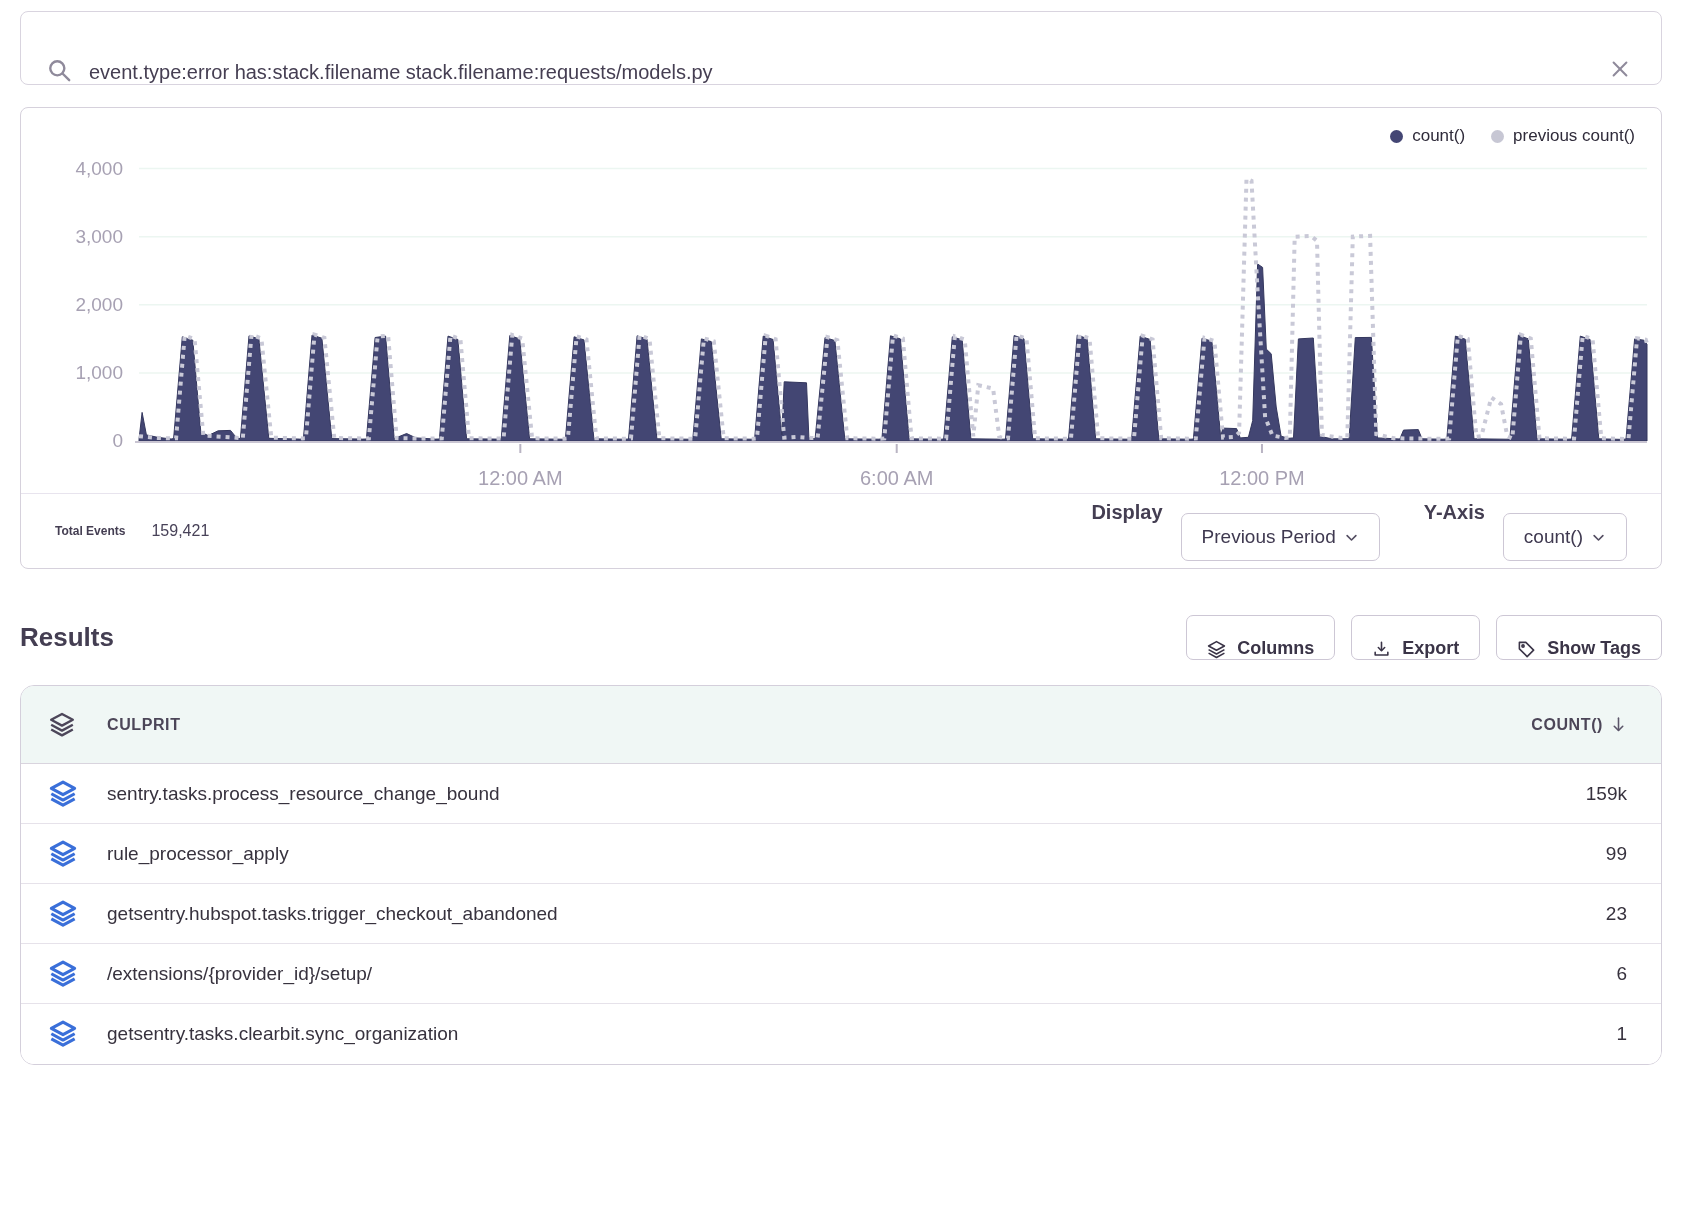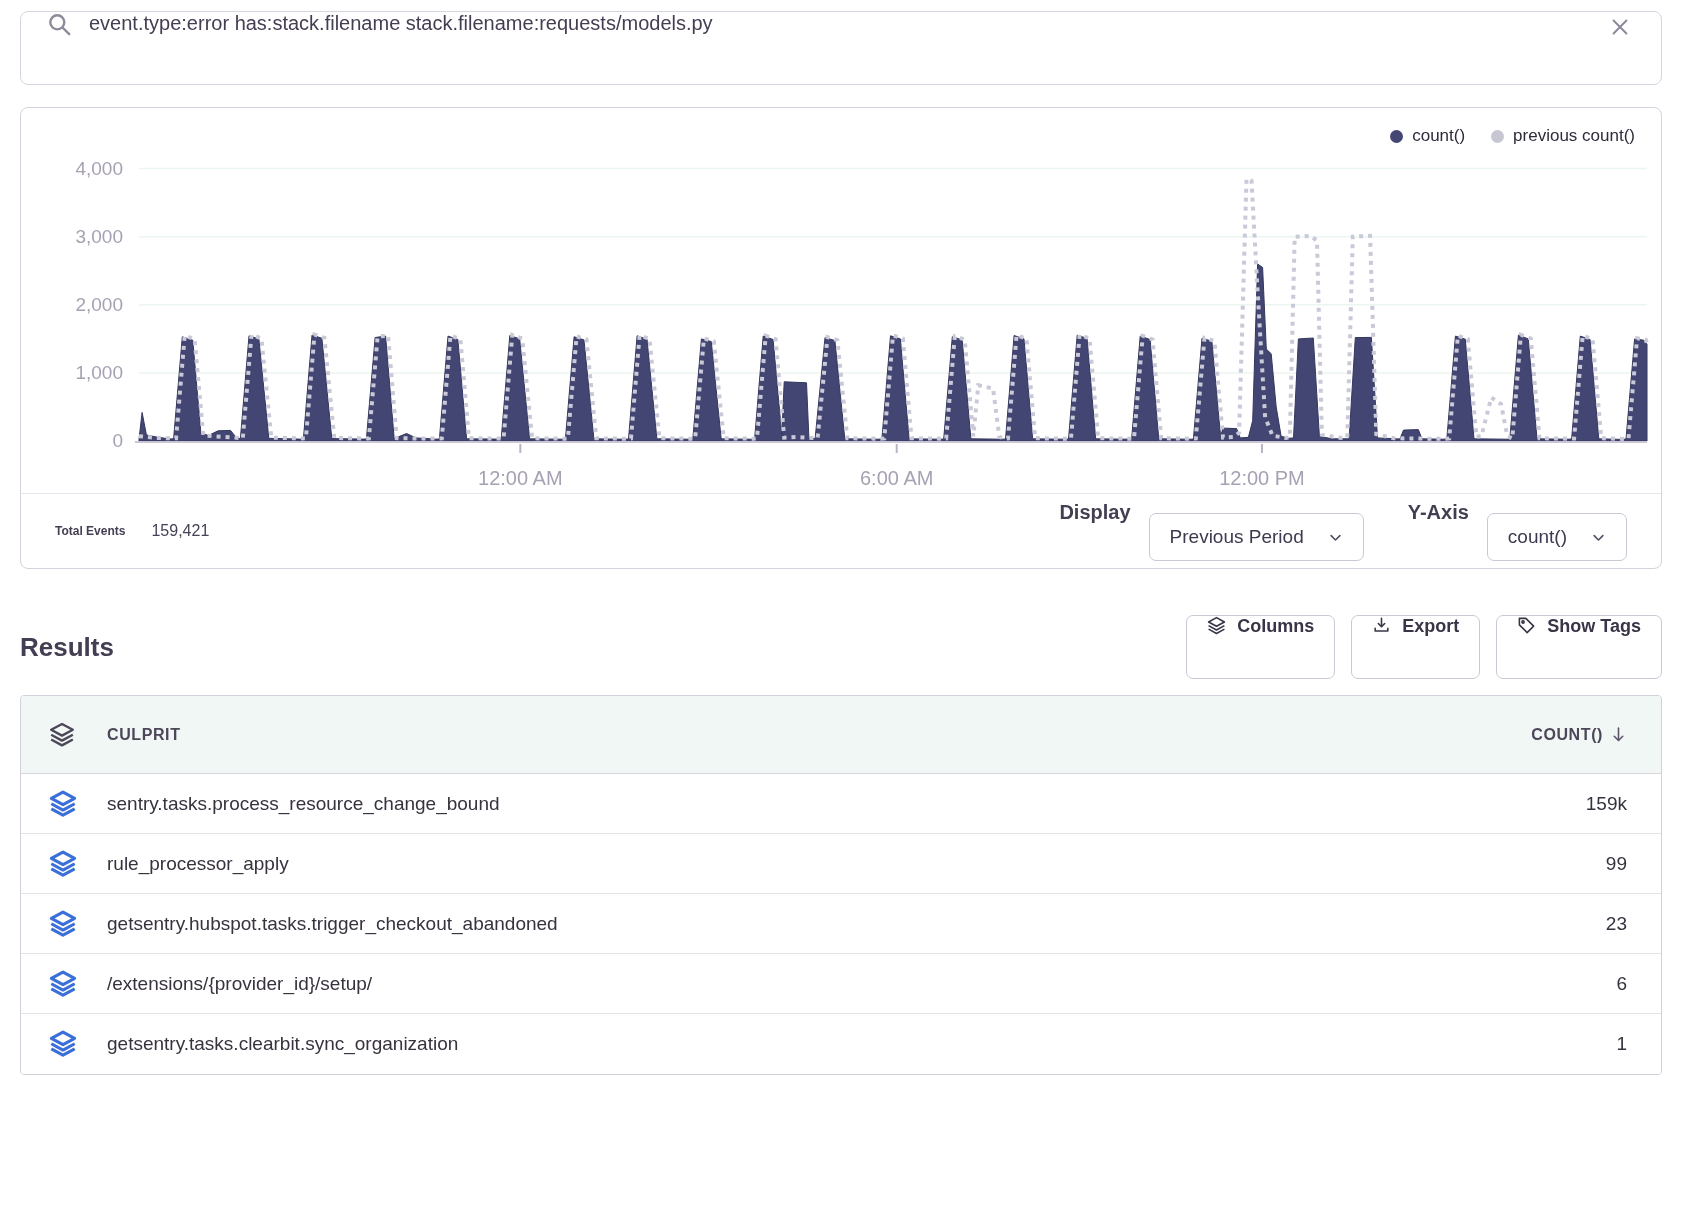--- a/index.html
+++ b/index.html
@@ -3,21 +3,21 @@
 <meta charset="utf-8">
 <style>
   * { box-sizing: border-box; margin: 0; padding: 0; }
   html,body { background:#ffffff; width:1682px; }
   body { font-family:"Liberation Sans", sans-serif; color:#433d4f; }
   .page { width:1682px; padding:0 20px; }
 
   
   .search-bar{
     margin-top:11px; height:74px; border:1.5px solid #d9d4df; border-radius:8px;
-    display:flex; align-items:flex-start; padding:0 26px; background:#fff;
+    display:flex; align-items:flex-end; padding:0 26px; background:#fff;
   }
   .search-bar svg{ flex:0 0 auto; }
   .search-input{
     flex:1; border:none; outline:none; margin-left:16px; font-size:20px;
     color:#453e52; font-family:"Liberation Sans", sans-serif; background:transparent;
   }
   .clear-btn{ background:none; border:none; cursor:pointer; display:flex; padding:4px; }
 
   
   .chart-panel{
@@ -35,37 +35,37 @@
   .chart-footer{
     border-top:1px solid #e8e4ee; height:75px; display:flex; align-items:center; padding:0 34px;
   }
   .total-label{ font-weight:bold; font-size:12px; color:#443e52; }
   .total-value{ font-size:16px; color:#484258; margin-left:26px; }
   .footer-spacer{ flex:1; }
   .ctl-label{ font-weight:bold; font-size:20px; color:#443e52; margin-right:18px; }
   .select-btn{
     height:48px; background:#fff; border:1.5px solid #cdc7d5; border-radius:7px;
     font-size:19px; color:#3f3950; font-family:"Liberation Sans", sans-serif;
-    display:flex; align-items:center; gap:24px; padding:0 20px; cursor:pointer;margin-top:12px;
+    display:flex; align-items:center; gap:8px; padding:0 20px; cursor:pointer;margin-top:12px;
   }
   .yaxis-group{ margin-left:44px; }
   .ctl-group{ display:flex; align-items:flex-start; }
 
   
   .results-row{ margin-top:46px; display:flex; align-items:center; }
   .results-title{ font-size:26px; font-weight:bold; color:#443e52; }
   .results-actions{ margin-left:auto; display:flex; gap:16px; }
   .action-btn{
-    height:64px; background:#fff; border:1.5px solid #cdc7d5; border-radius:7px;
+    height:45px; background:#fff; border:1.5px solid #cdc7d5; border-radius:7px;
     font-size:18px; font-weight:bold; color:#3a3447; font-family:"Liberation Sans", sans-serif;
-    display:flex; align-items:flex-start; gap:11px; padding:0 20px; cursor:pointer;
-  }
-
-  
-  .table{ margin-top:16px; border:1.5px solid #d4cfdb; border-radius:4px; overflow:hidden; background:#fff; }
+    display:flex; align-items:flex-end; gap:11px; padding:0 20px; cursor:pointer;
+  }
+
+  
+  .table{ margin-top:25px; border:1.5px solid #d4cfdb; border-radius:14px; overflow:hidden; background:#fff; }
   .thead{
     display:flex; align-items:center; height:78px; background:#f0f7f5;
     border-bottom:1px solid #d9d4de;
   }
   .trow{ display:flex; align-items:center; height:60px; border-bottom:1px solid #e6e2ea; background:#fff; }
   .trow:last-child{ border-bottom:none; }
   .icon-cell{ width:62px; padding-left:28px; display:flex; align-items:center; }
   .culprit-cell{ flex:1; padding-left:24px; font-size:19px; color:#37323e; }
   .count-cell{ padding-right:34px; font-size:19px; color:#37323e; text-align:left; }
   .th-culprit{ flex:1; padding-left:24px; font-size:16px; font-weight:bold; letter-spacing:0.6px; color:#4c4658; }

